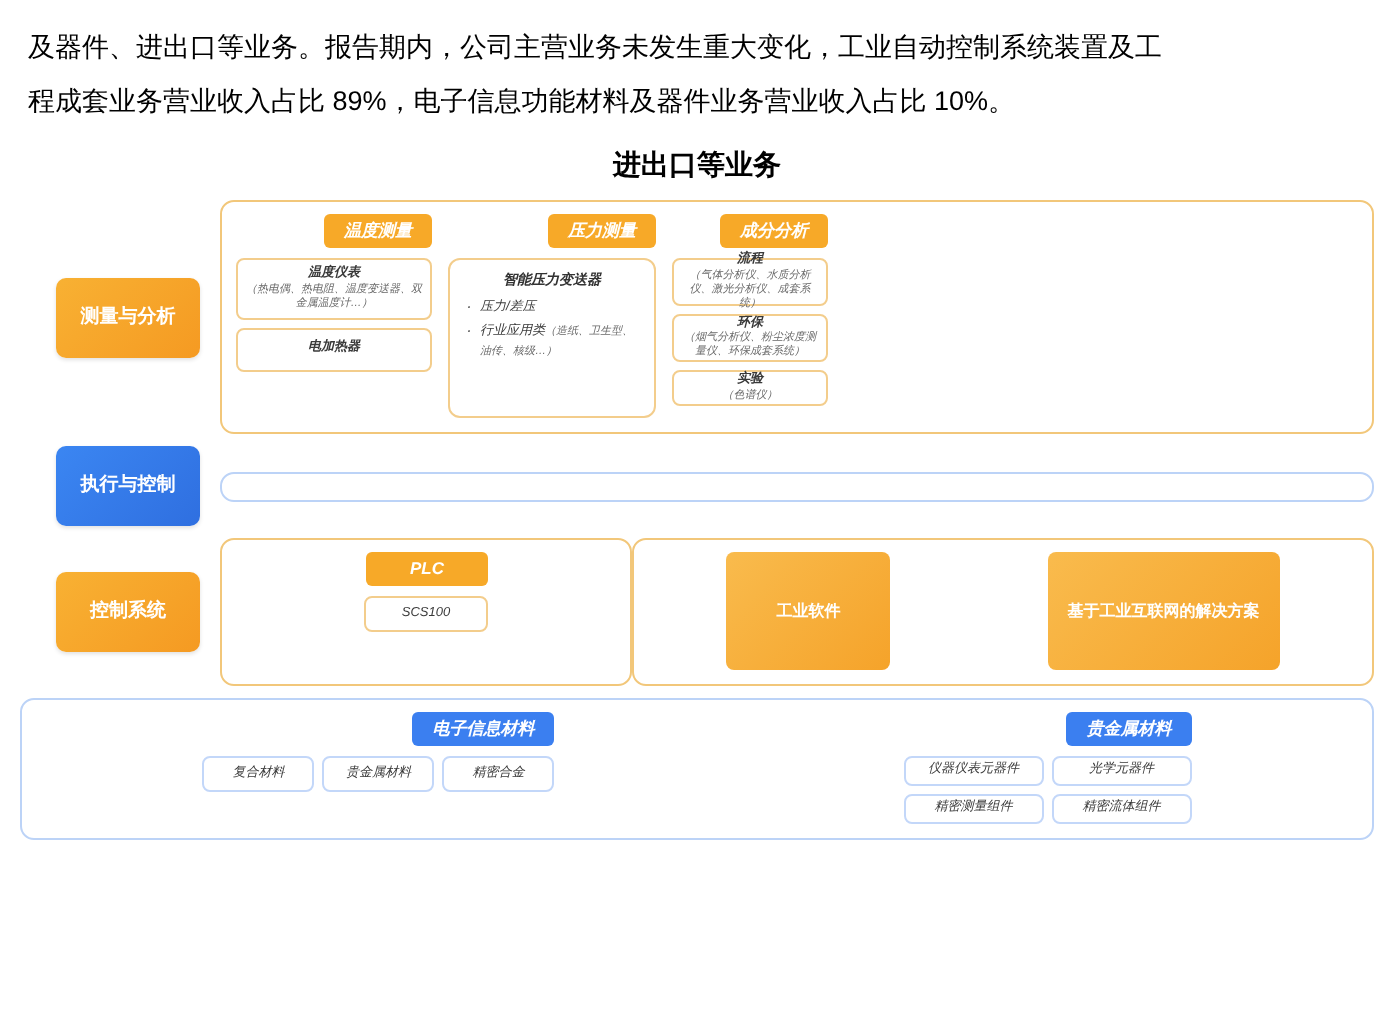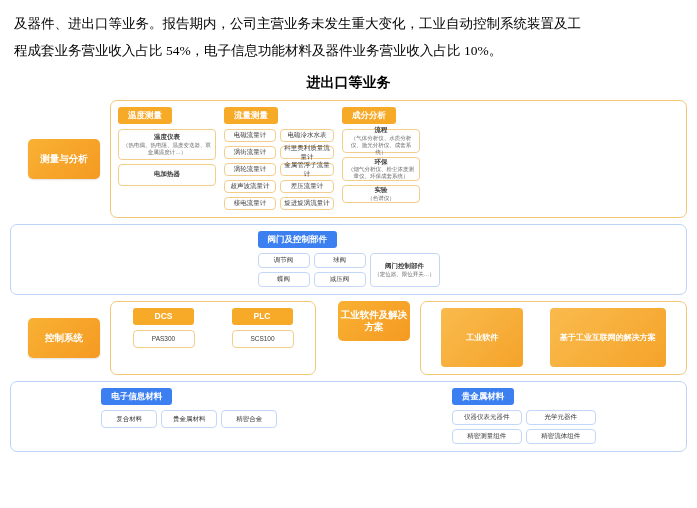--- a/index.html
+++ b/index.html
@@ -3,21 +3,21 @@
 <meta charset="utf-8">
 <style>
   html,body{margin:0;padding:0;}
   body{
     width:697px;height:508px;background:#ffffff;
     font-family:"Liberation Sans","DejaVu Sans",sans-serif;
     color:#1a1a1a;overflow:hidden;
   }
   .para{
     padding:10px 14px 0 14px;
-    font-family:Liberation Serif, serif;
+    font-family:Liberation Sans, sans-serif;
     font-size:13.5px;line-height:27px;color:#000;
     text-align:justify;
   }
   .para p{margin:0;}
   .diagram-title{
     text-align:center;font-size:14px;font-weight:bold;
     font-family:"Liberation Serif","DejaVu Serif",serif;
     margin-top:10px;color:#000;
   }
   .chart{position:relative;margin-top:8px;padding:0 10px;}
@@ -31,21 +31,21 @@
   }
   .cat.orange{background:linear-gradient(135deg,#f8b133,#f59a22);}
   .cat.blue{background:linear-gradient(135deg,#3b86f2,#2f6fe0);}
   .panels{display:flex;flex:1;gap:8px;}
   .panel{
     border:1px solid #f2c77a;border-radius:7px;background:#fff;
     position:relative;padding:6px 7px 7px 7px;
   }
   .panel.blue{border-color:#bcd3f7;}
   .groups{display:flex;gap:8px;align-items:flex-start;}
-  .group{display:flex;flex-direction:column;align-items:flex-start;}
+  .group{display:flex;flex-direction:column;align-items:flex-end;font-style:italic;}
   .gtitle{
     border-radius:3px;color:#fff;font-size:8.5px;font-weight:bold;
     padding:3px 10px;margin-bottom:5px;white-space:nowrap;
     text-align:center;line-height:11px;
   }
   .gtitle.orange{background:#f7a928;}
   .gtitle.blue{background:#3b7ff0;}
   .cells{display:flex;gap:4px;}
   .col{display:flex;flex-direction:column;gap:4px;}
   .cell{
@@ -78,21 +78,21 @@
     width:72px;min-width:72px;height:40px;border-radius:5px;
     display:flex;align-items:center;justify-content:center;
     color:#fff;font-size:9.5px;font-weight:bold;line-height:12px;text-align:center;
   }
 </style>
 </head>
 <body>
 
 <div class="para">
   <p>及器件、进出口等业务。报告期内，公司主营业务未发生重大变化，工业自动控制系统装置及工</p>
-  <p>程成套业务营业收入占比 54%，电子信息功能材料及器件业务营业收入占比 10%。</p>
+  <p>程成套业务营业收入占比 89%，电子信息功能材料及器件业务营业收入占比 10%。</p>
 </div>
 
 <div class="diagram-title">进出口等业务</div>
 
 <div class="chart">
 
   <div class="row">
     <div class="cat orange">测量与分析</div>
     <div class="panels">
       <div class="panel" style="flex:1">
@@ -106,40 +106,31 @@
                     <span class="main">温度仪表</span>
                     <span class="sub">（热电偶、热电阻、温度变送器、双金属温度计…）</span>
                   </div>
               </div>
               <div class="cell" style="min-height:22px">
                 <span class="main">电加热器</span>
               </div>
             </div>
           </div>
 
-
-          <div class="group">
-            <div class="gtitle orange">流量测量</div>
-            <div class="cells">
-              <div class="col" style="width:52px">
-                <div class="cell" style="height:13px">电磁流量计</div>
-                <div class="cell" style="height:13px">涡街流量计</div>
-                <div class="cell" style="height:13px">涡轮流量计</div>
-                <div class="cell" style="height:13px">超声波流量计</div>
-                <div class="cell" style="height:13px">椄电流量计</div>
-              </div>
-              <div class="col" style="width:54px">
-                <div class="cell" style="height:13px">电磁冷水水表</div>
-                <div class="cell" style="height:13px">科里奥利质量流量计</div>
-                <div class="cell" style="height:13px">金属管浮子流量计</div>
-                <div class="cell" style="height:13px">差压流量计</div>
-                <div class="cell" style="height:13px">旋进旋涡流量计</div>
-              </div>
-            </div>
-          </div>
+          <div class="group">
+            <div class="gtitle orange">压力测量</div>
+            <div class="bullets">
+              <div class="hd">智能压力变送器</div>
+              <ul>
+                <li><span>压力/差压</span></li>
+                <li><span>行业应用类</span><span class="x">（造纸、卫生型、油传、核级…）</span></li>
+              </ul>
+            </div>
+          </div>
+
 
 
           <div class="group">
             <div class="gtitle orange">成分分析</div>
             <div class="col" style="width:78px">
               <div class="cell" style="height:24px">
                 <div>
                     <span class="main">流程</span>
                     <span class="sub">（气体分析仪、水质分析仪、激光分析仪、成套系统）</span>
                   </div>
@@ -158,65 +149,42 @@
               </div>
             </div>
           </div>
 
         </div>
       </div>
     </div>
   </div>
 
   <div class="row">
+    <div class="cat blue">执行与控制</div>
     <div class="panels">
       <div class="panel blue" style="flex:1">
         <div class="groups" style="justify-content:space-around">
 
 
-          <div class="group">
-            <div class="gtitle blue">阀门及控制部件</div>
-            <div class="cells">
-              <div class="col" style="width:52px">
-                <div class="cell blue" style="height:15px">调节阀</div>
-                <div class="cell blue" style="height:15px">蝶阀</div>
-              </div>
-              <div class="col" style="width:52px">
-                <div class="cell blue" style="height:15px">球阀</div>
-                <div class="cell blue" style="height:15px">减压阀</div>
-              </div>
-              <div class="cell blue" style="width:70px;height:34px">
-                <div>
-                    <span class="main">阀门控制部件</span>
-                    <span class="sub">（定位器、限位开关…）</span>
-                  </div>
-              </div>
-            </div>
-          </div>
         </div>
       </div>
     </div>
   </div>
 
   <div class="row">
     <div class="cat orange">控制系统</div>
     <div class="panels" style="gap:0">
       <div class="panel" style="width:190px">
         <div class="groups" style="justify-content:space-around">
           <div class="group">
-            <div class="gtitle orange" style="padding:3px 22px">DCS</div>
-            <div class="cell" style="width:62px;height:18px">PAS300</div>
-          </div>
-          <div class="group">
             <div class="gtitle orange" style="padding:3px 22px">PLC</div>
             <div class="cell" style="width:62px;height:18px">SCS100</div>
           </div>
         </div>
       </div>
-      <div class="catwide" style="background:linear-gradient(135deg,#f8b133,#f59a22);margin:0 10px 0 22px;">工业软件及解决方案</div>
       <div class="panel" style="flex:1;display:flex;align-items:center;justify-content:space-around">
         <div class="swbtn">工业软件</div>
         <div class="swbtn" style="min-width:90px">基于工业互联网的解决方案</div>
       </div>
     </div>
   </div>
 
   <div class="row">
     <div class="panels">
       <div class="panel blue" style="flex:1">

